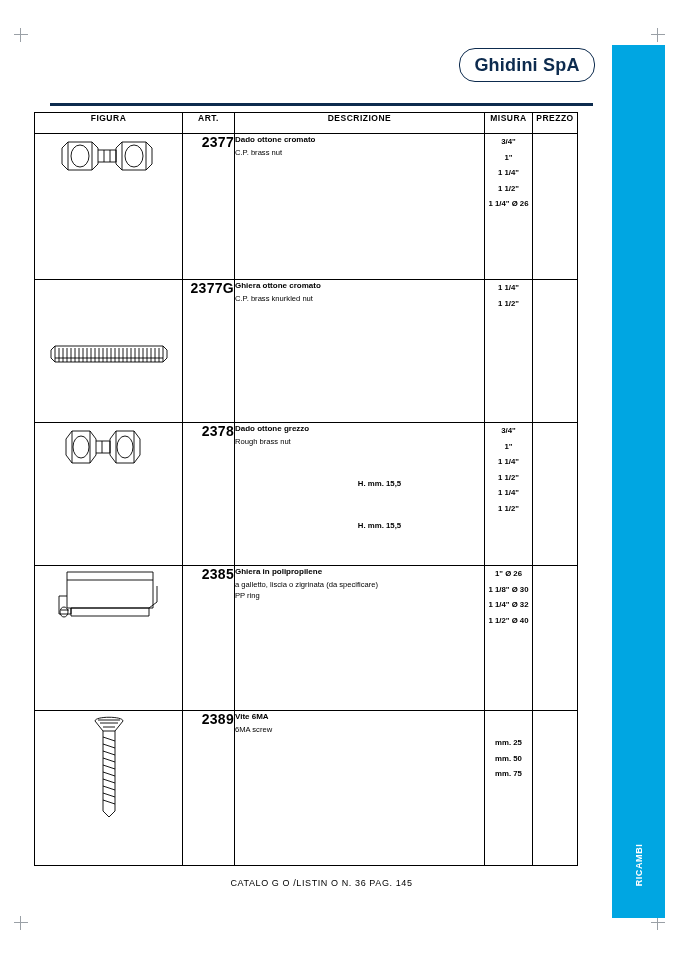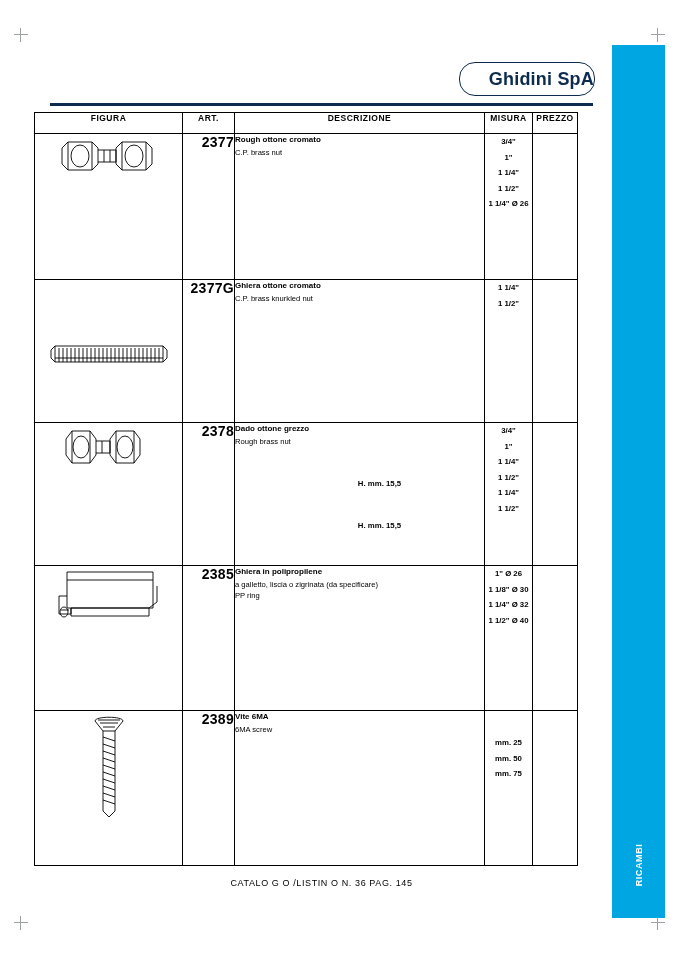--- a/index.html
+++ b/index.html
@@ -49,29 +49,29 @@
     color: #ffffff;
     font-size: 9px;
     font-weight: bold;
     letter-spacing: 0.6px;
   }
 
   
   .logo-box {
     position: absolute;
     left: 459px;
-    top: 62px;
+    top: 48px;
     width: 134px;
     height: 32px;
     border: 1.6px solid #0d2b4e;
     border-radius: 16px;
     background: #ffffff;
     display: flex;
     align-items: center;
-    justify-content: flex-end;
+    justify-content: center;
   }
   .logo-text {
     font-size: 18px;
     font-weight: bold;
     color: #0d2b4e;
     letter-spacing: 0.2px;
   }
 
   
   .top-rule {
@@ -225,21 +225,21 @@
             <path d="M44 16 L62 16 L62 28 L44 28"></path>
             <path d="M50 16 L50 28 M56 16 L56 28"></path>
             <path d="M62 14 L68 8 L92 8 L98 14 L98 30 L92 36 L68 36 L62 30 Z"></path>
             <path d="M68 8 L68 36 M92 8 L92 36"></path>
             <ellipse cx="80" cy="22" rx="9" ry="11"></ellipse>
           </g>
         </svg>
       </td>
       <td class="art-cell">2377</td>
       <td class="desc-cell">
-        <span class="desc-title">Rough ottone cromato</span>
+        <span class="desc-title">Dado ottone cromato</span>
         <span class="desc-sub">C.P. brass nut</span>
       </td>
       <td class="mis-cell">
         <div>3/4"</div>
         <div>1"</div>
         <div>1 1/4"</div>
         <div>1 1/2"</div>
         <div>1 1/4" Ø 26</div>
       </td>
       <td class="prez-cell"></td>

